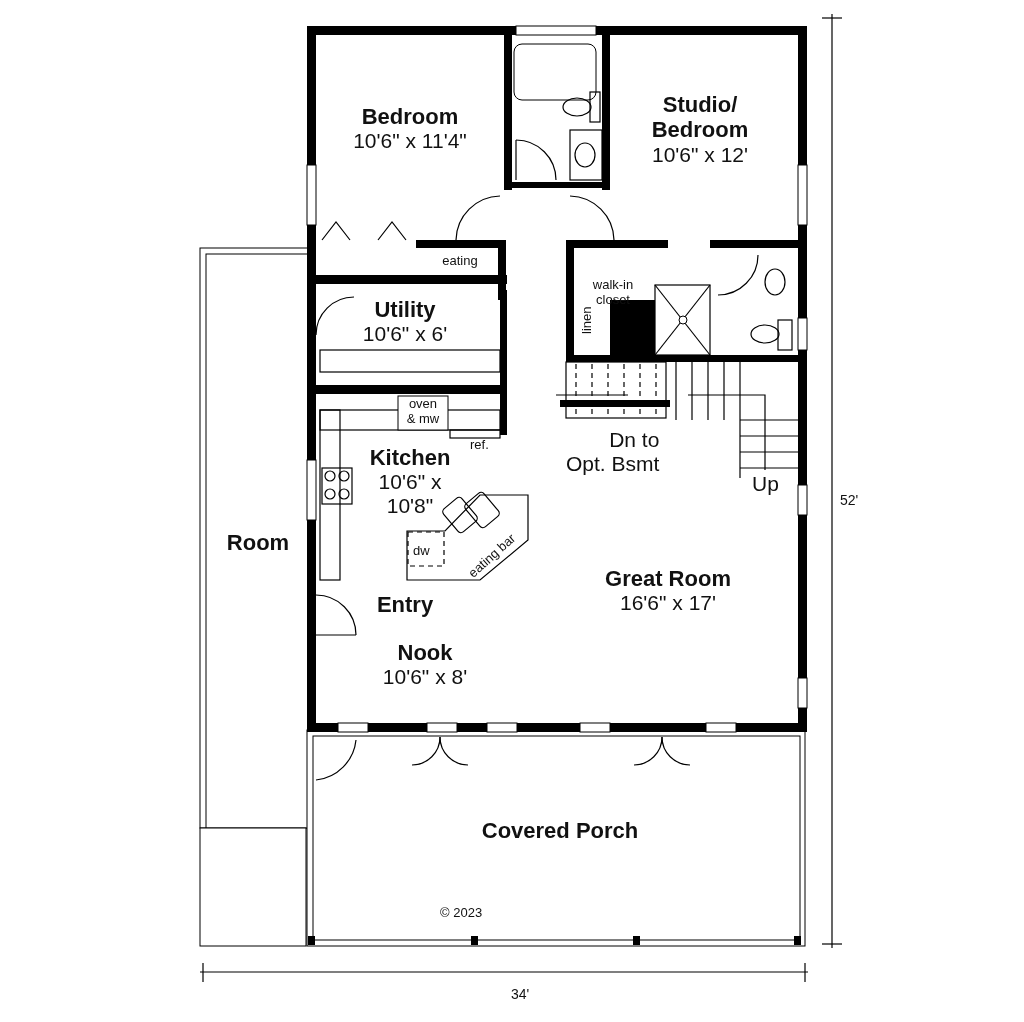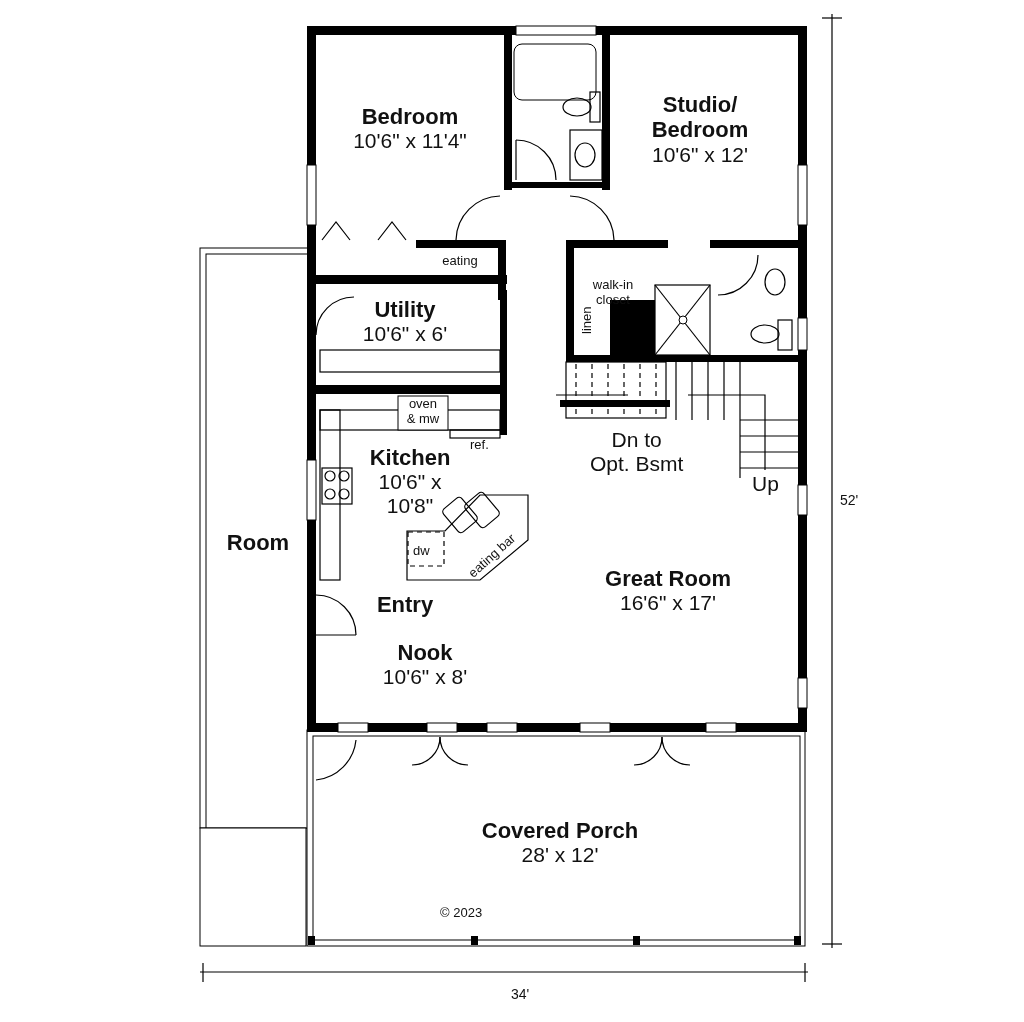--- a/index.html
+++ b/index.html
@@ -183,38 +183,37 @@
   <div class="rn">Nook</div>
   <div class="rd">10'6" x 8'</div>
 </div>
 <div class="lbl" style="left:578px;top:566px;width:180px;">
   <div class="rn">Great Room</div>
   <div class="rd">16'6" x 17'</div>
 </div>
 <div class="lbl rn" style="left:218px;top:530px;width:80px;">Room</div>
 <div class="lbl" style="left:450px;top:818px;width:220px;">
   <div class="rn">Covered Porch</div>
-  <div class="rd">28' x 12'</div>
 </div>
 
 <div class="lbl sm" style="left:420px;top:254px;width:80px;">eating</div>
 <div class="lbl sm" style="left:578px;top:262px;width:70px;margin-top:16px;">
   <div>walk-in</div>
   <div>closet</div>
 </div>
 <div class="lbl sm" style="left:580px;top:334px;transform:rotate(-90deg);transform-origin:left top;">linen</div>
 <div class="lbl sm" style="left:398px;top:397px;width:50px;">
   <div>oven</div>
   <div>&amp; mw</div>
 </div>
 <div class="lbl sm" style="left:470px;top:438px;">ref.</div>
 <div class="lbl sm" style="left:413px;top:544px;">dw</div>
 <div class="lbl sm" style="left:466px;top:570px;transform:rotate(-42deg);transform-origin:left top;">eating bar</div>
 
-<div class="lbl rd" style="left:566px;top:428px;text-align:center;margin-left:24px;">
+<div class="lbl rd" style="left:566px;top:428px;text-align:right;">
   <div>Dn to</div>
   <div>Opt. Bsmt</div>
 </div>
 <div class="lbl rd" style="left:752px;top:472px;">Up</div>
 
 <div class="lbl dim" style="left:480px;top:986px;width:80px;">34'</div>
 <div class="lbl dim" style="left:840px;top:492px;">52'</div>
 <div class="lbl sm" style="left:440px;top:906px;">© 2023</div>
 
 </body></html>

